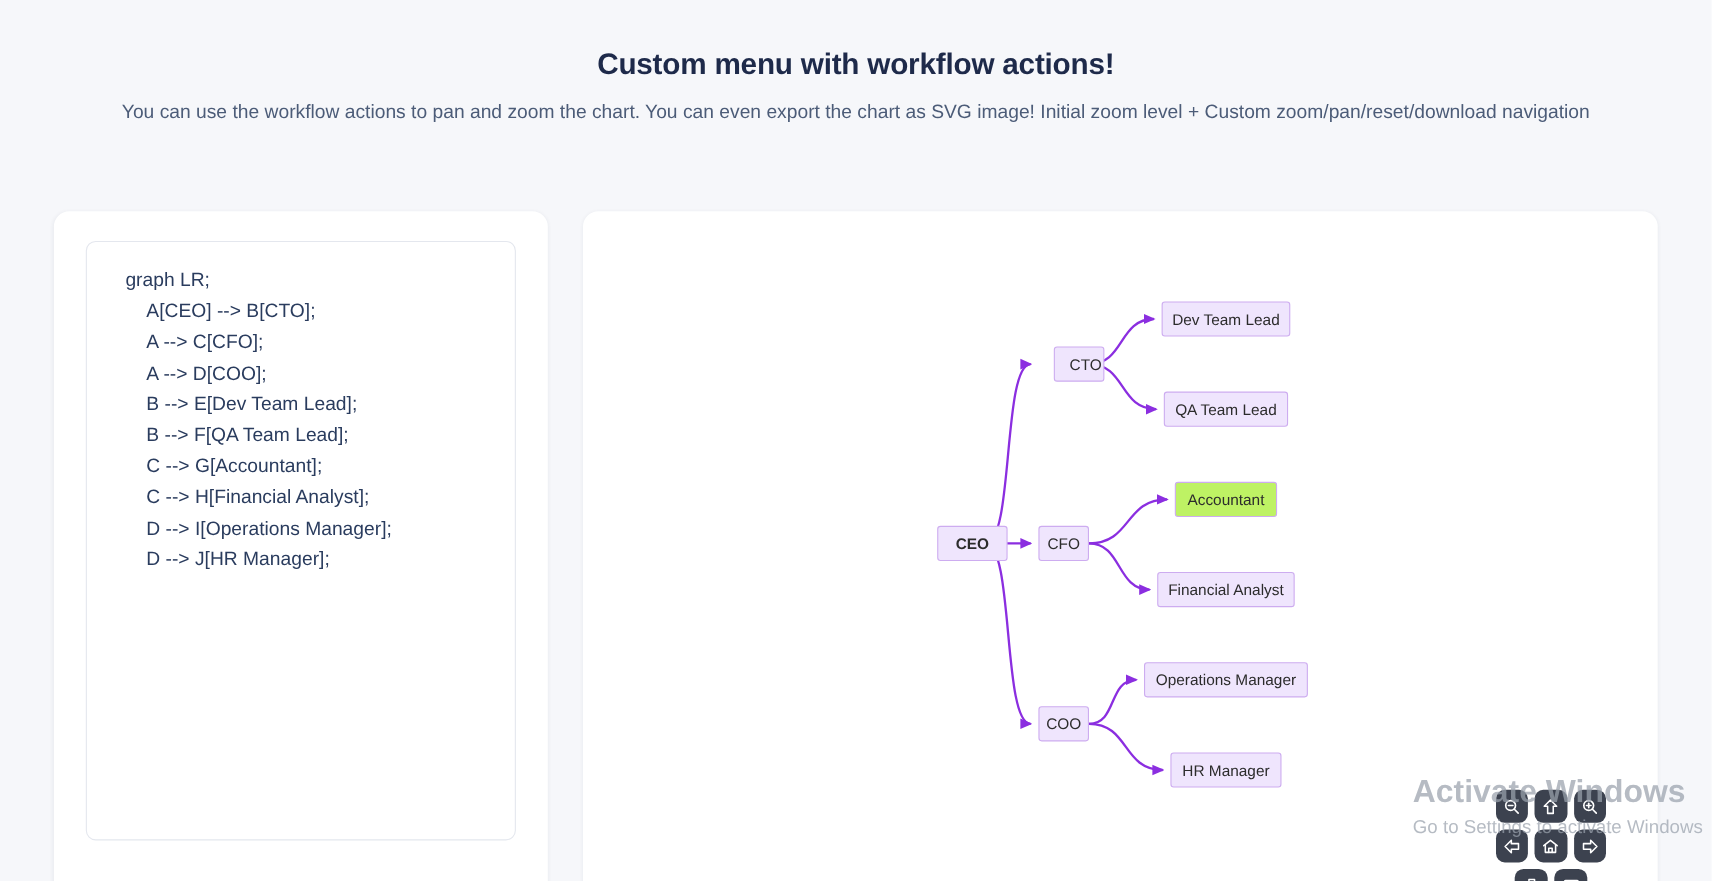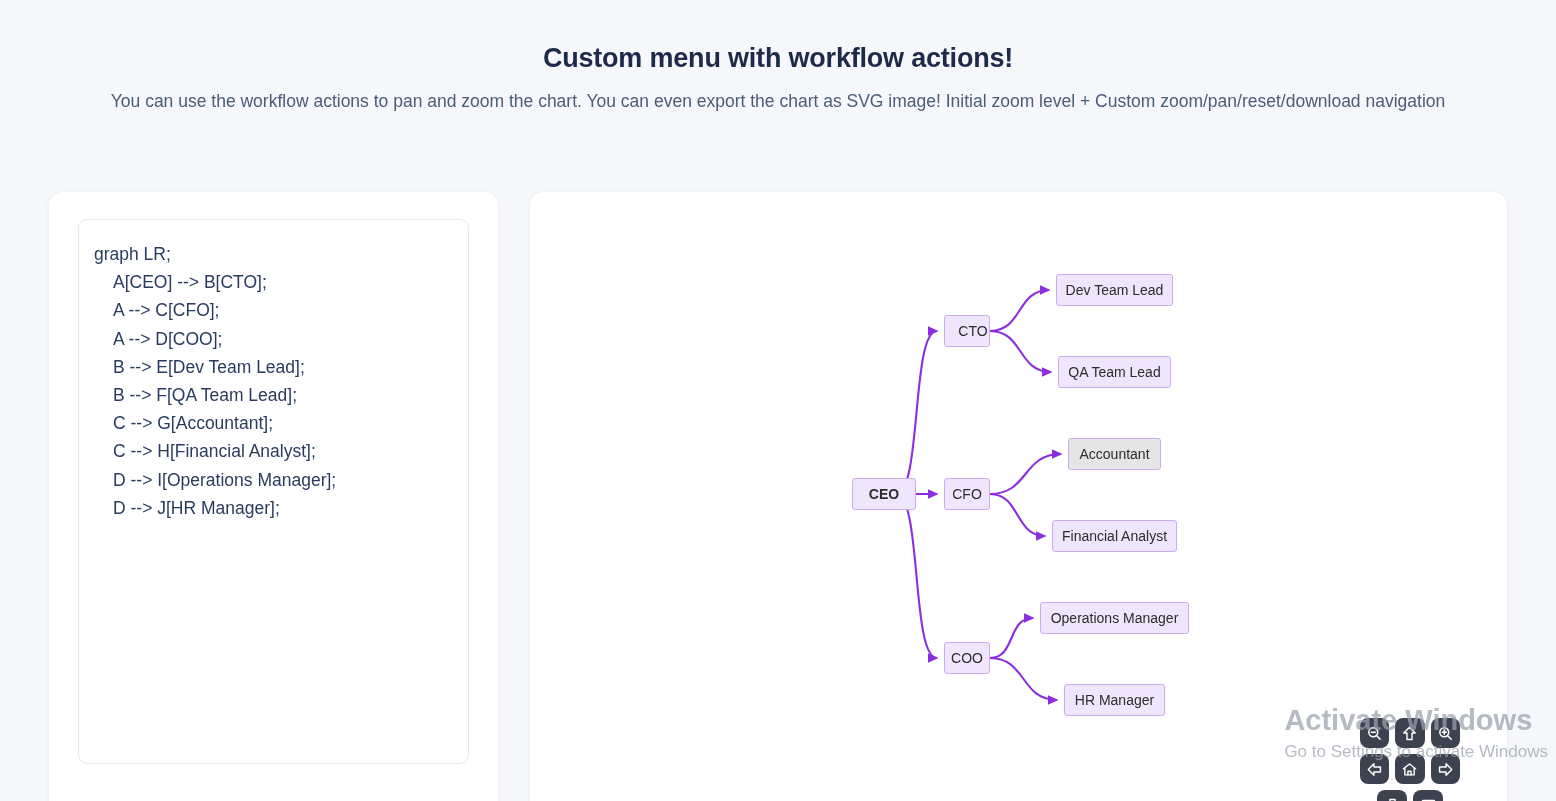--- a/index.html
+++ b/index.html
@@ -70,21 +70,21 @@
     overflow: hidden;
   }
 
   
   .code-box {
     width: 100%;
     height: 545px;
     border: 1px solid #e4e7ee;
     border-radius: 9px;
     background: #ffffff;
-    padding: 20px 15px;
+    padding: 20px 35px;
   }
 
   .code-line {
     font-family: "Liberation Sans", sans-serif;
     font-size: 17.5px;
     color: #2a3c5e;
     line-height: 28.2px;
     white-space: pre;
   }
 
@@ -220,36 +220,36 @@
           <path d="M 460 139 C 492.45 139, 486.55 98, 519 98" stroke="#8b2ee0" stroke-width="2.1" fill="none" marker-end="url(#ah)"></path>
           <path d="M 460 139 C 493.55 139, 487.45 180, 521 180" stroke="#8b2ee0" stroke-width="2.1" fill="none" marker-end="url(#ah)"></path>
           <path d="M 460 302 C 499.05 302, 491.95 262, 531 262" stroke="#8b2ee0" stroke-width="2.1" fill="none" marker-end="url(#ah)"></path>
           <path d="M 460 302 C 490.25 302, 484.75 344, 515 344" stroke="#8b2ee0" stroke-width="2.1" fill="none" marker-end="url(#ah)"></path>
           <path d="M 460 466 C 486 466, 477 426, 503 426" stroke="#8b2ee0" stroke-width="2.1" fill="none" marker-end="url(#ah)"></path>
           <path d="M 460 466 C 496.85 466, 490.15 508, 527 508" stroke="#8b2ee0" stroke-width="2.1" fill="none" marker-end="url(#ah)"></path>
         </svg>
     <div class="node-box" style="left: 322px; top: 286px; width: 64px; height: 32px; background: rgb(239, 229, 253); border-color: rgb(205, 172, 240); font-weight: bold;">
           <span>CEO</span>
         </div>
-        <div class="node-box" style="left: 414px; top: 123px; width: 46px; height: 32px; background: rgb(239, 229, 253); border-color: rgb(205, 172, 240); padding-left: 12px;">
+        <div class="node-box" style="left: 428px; top: 123px; width: 46px; height: 32px; background: rgb(239, 229, 253); border-color: rgb(205, 172, 240); padding-left: 12px;">
           <span>CTO</span>
         </div>
         <div class="node-box" style="left: 414px; top: 286px; width: 46px; height: 32px; background: rgb(239, 229, 253); border-color: rgb(205, 172, 240); justify-content: center;">
           <span>CFO</span>
         </div>
         <div class="node-box" style="left: 414px; top: 450px; width: 46px; height: 32px; background: rgb(239, 229, 253); border-color: rgb(205, 172, 240);">
           <span>COO</span>
         </div>
         <div class="node-box" style="left: 526px; top: 82px; width: 117px; height: 32px; background: rgb(239, 229, 253); border-color: rgb(205, 172, 240);">
           <span>Dev Team Lead</span>
         </div>
         <div class="node-box" style="left: 528px; top: 164px; width: 113px; height: 32px; background: rgb(239, 229, 253); border-color: rgb(205, 172, 240);">
           <span>QA Team Lead</span>
         </div>
-        <div class="node-box" style="left: 538px; top: 246px; width: 93px; height: 32px; background: #e5e5e5; border-color: rgb(205, 172, 240);">
+        <div class="node-box" style="left: 538px; top: 246px; width: 93px; height: 32px; background: #bef264; border-color: rgb(205, 172, 240);">
           <span>Accountant</span>
         </div>
         <div class="node-box" style="left: 522px; top: 328px; width: 125px; height: 32px; background: rgb(239, 229, 253); border-color: rgb(205, 172, 240);">
           <span>Financial Analyst</span>
         </div>
         <div class="node-box" style="left: 510px; top: 410px; width: 149px; height: 32px; background: rgb(239, 229, 253); border-color: rgb(205, 172, 240);">
           <span>Operations Manager</span>
         </div>
         <div class="node-box" style="left: 534px; top: 492px; width: 101px; height: 32px; background: rgb(239, 229, 253); border-color: rgb(205, 172, 240); text-align: center;">
           <span>HR Manager</span>

